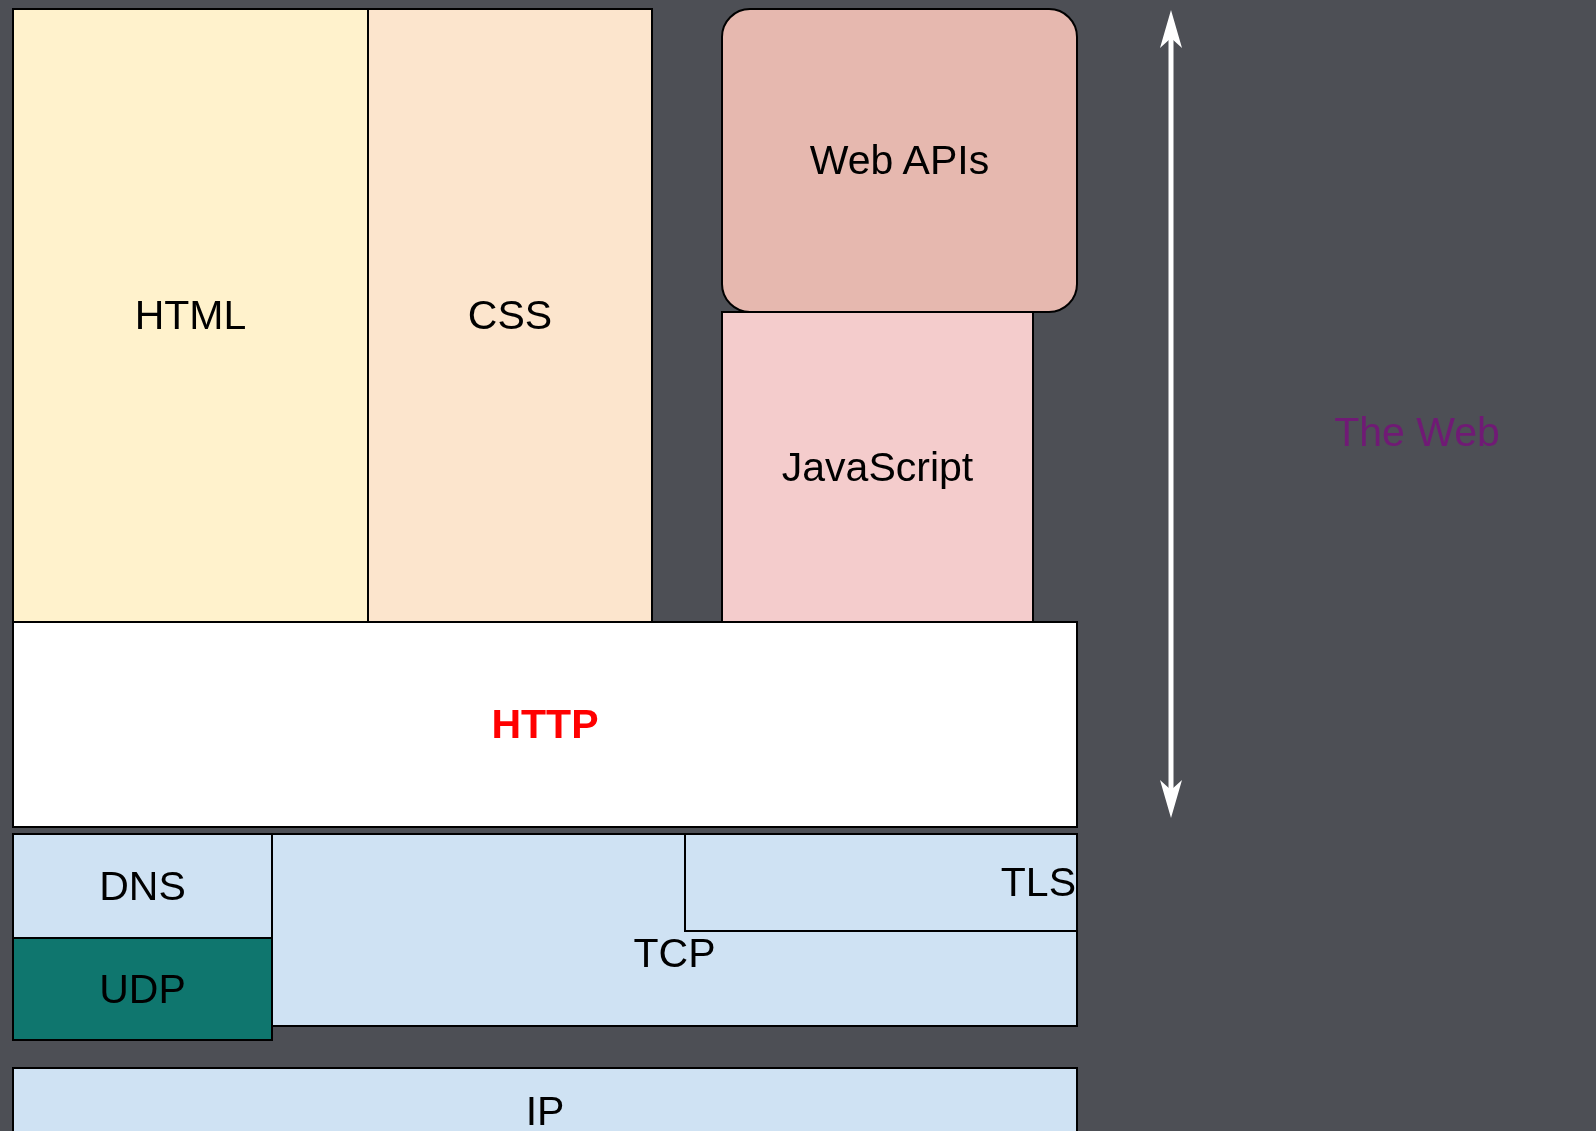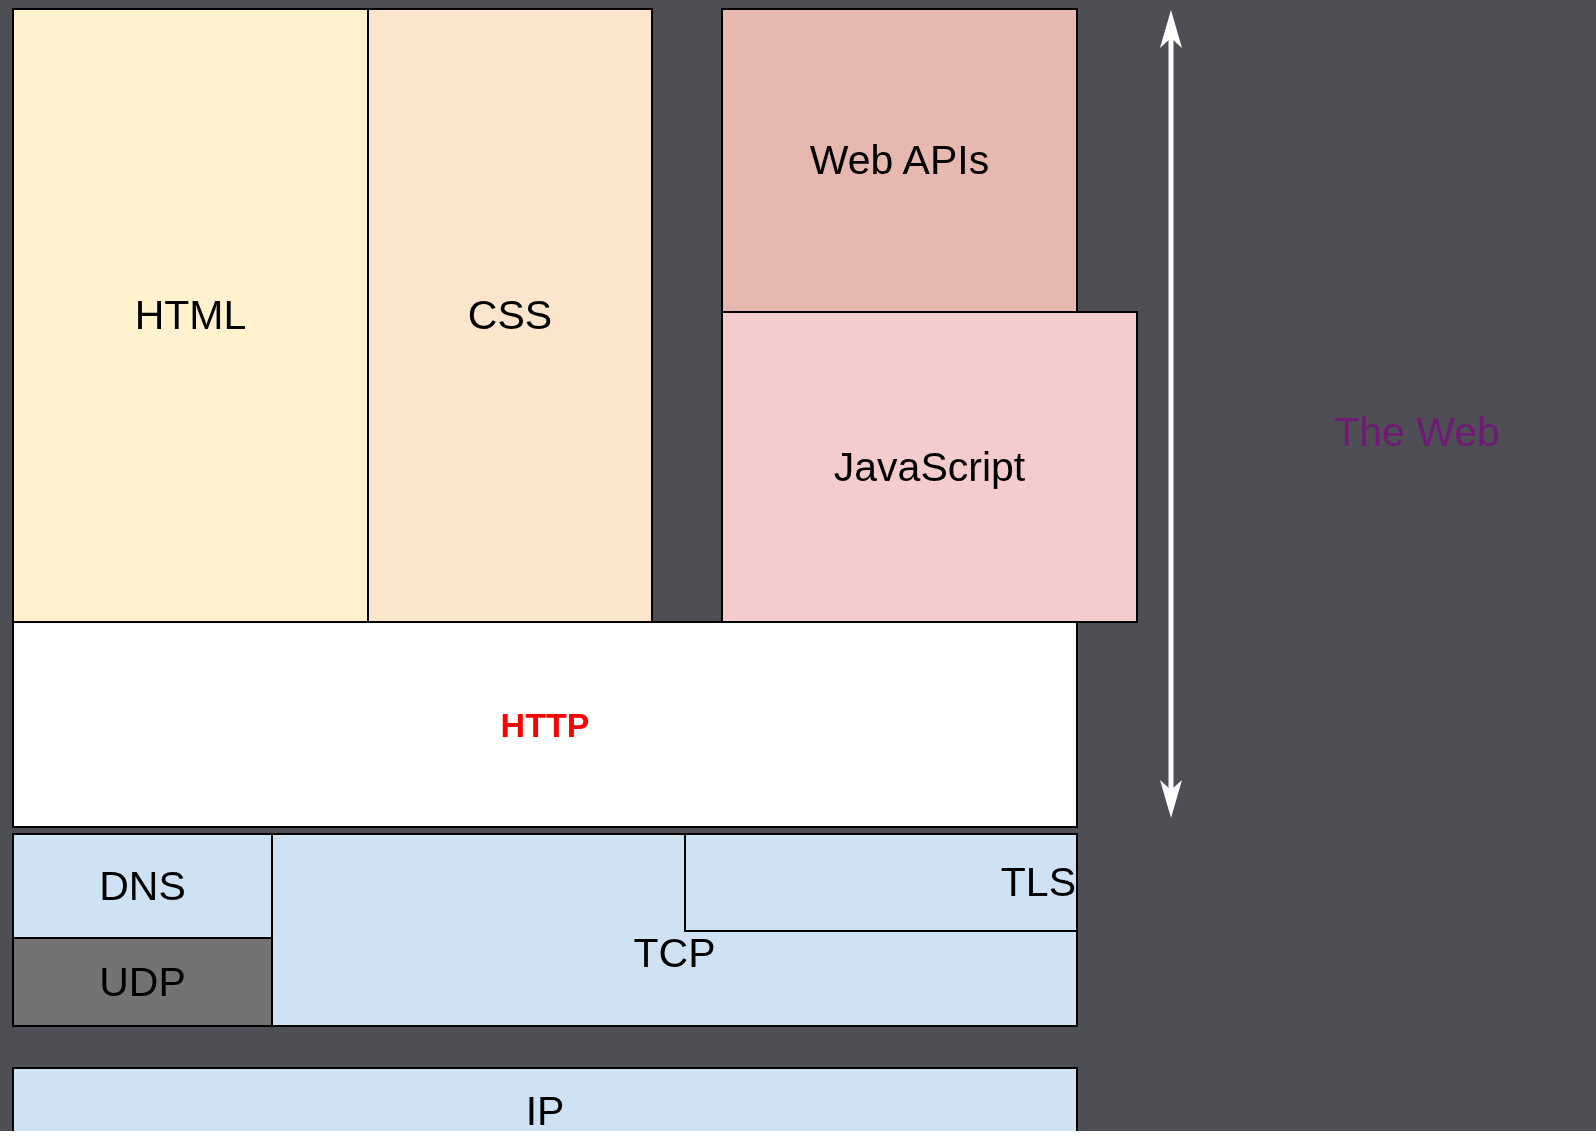--- a/index.html
+++ b/index.html
@@ -79,57 +79,58 @@
     width: 286px;
     height: 615px;
     background: #fce5cd;
   }
   #box-webapis {
     left: 709px;
     top: 0;
     width: 357px;
     height: 305px;
     background: #e6b8af;
+    border-radius: 29px;
   }
   #box-javascript {
     left: 709px;
     top: 303px;
-    width: 417px;
+    width: 313px;
     height: 312px;
     background: #f4cccc;
   }
 
   
   #box-http {
     left: 0;
     top: 613px;
     width: 1066px;
     height: 207px;
     background: #ffffff;
   }
   #box-http .label {
     color: #ff0000;
     font-weight: bold;
-    font-size: 34px;
+    font-size: 41px;
   }
 
   
   #box-dns {
     left: 0;
     top: 825px;
     width: 261px;
     height: 106px;
     background: #cfe2f3;
   }
   #box-udp {
     left: 0;
     top: 929px;
     width: 261px;
-    height: 90px;
-    background: #737373;
+    height: 104px;
+    background: #0f766e;
   }
   #box-tcp {
     left: 259px;
     top: 825px;
     width: 807px;
     height: 194px;
     background: #cfe2f3;
     align-items: center;
   }
   #box-tcp .label {

